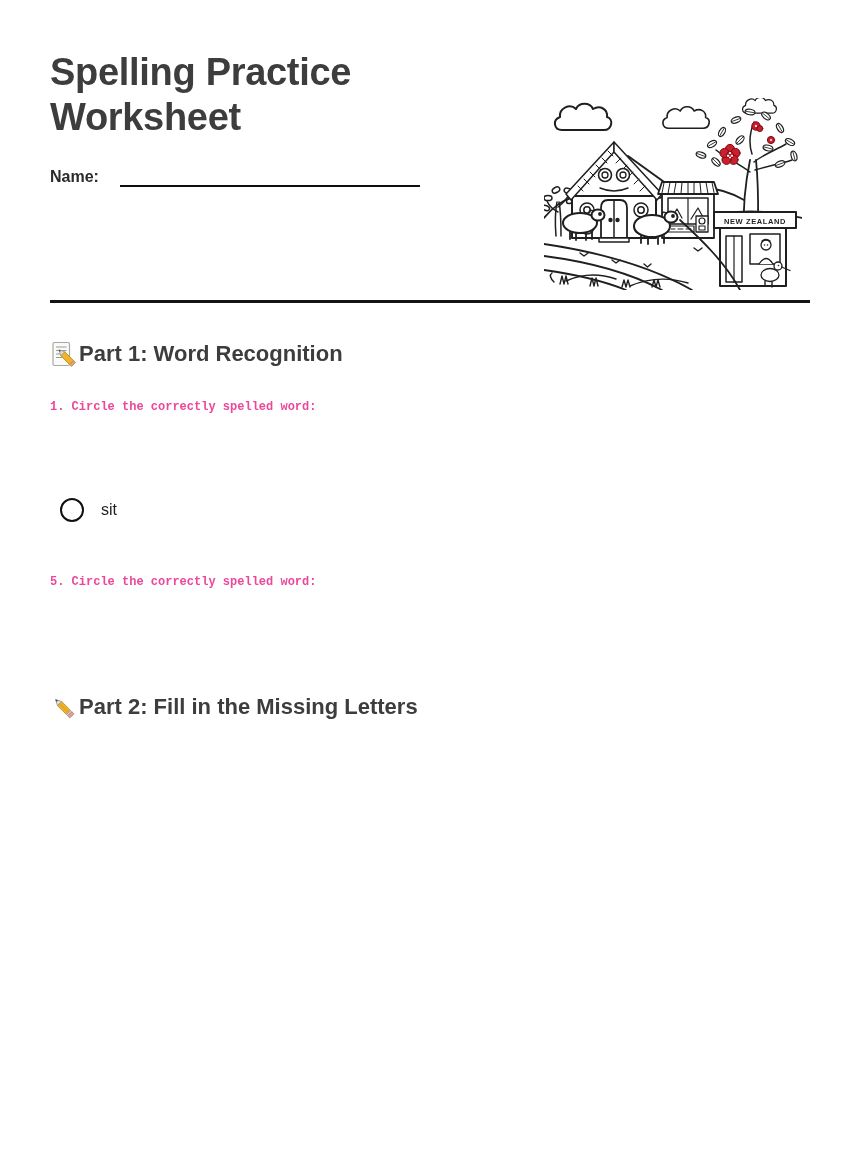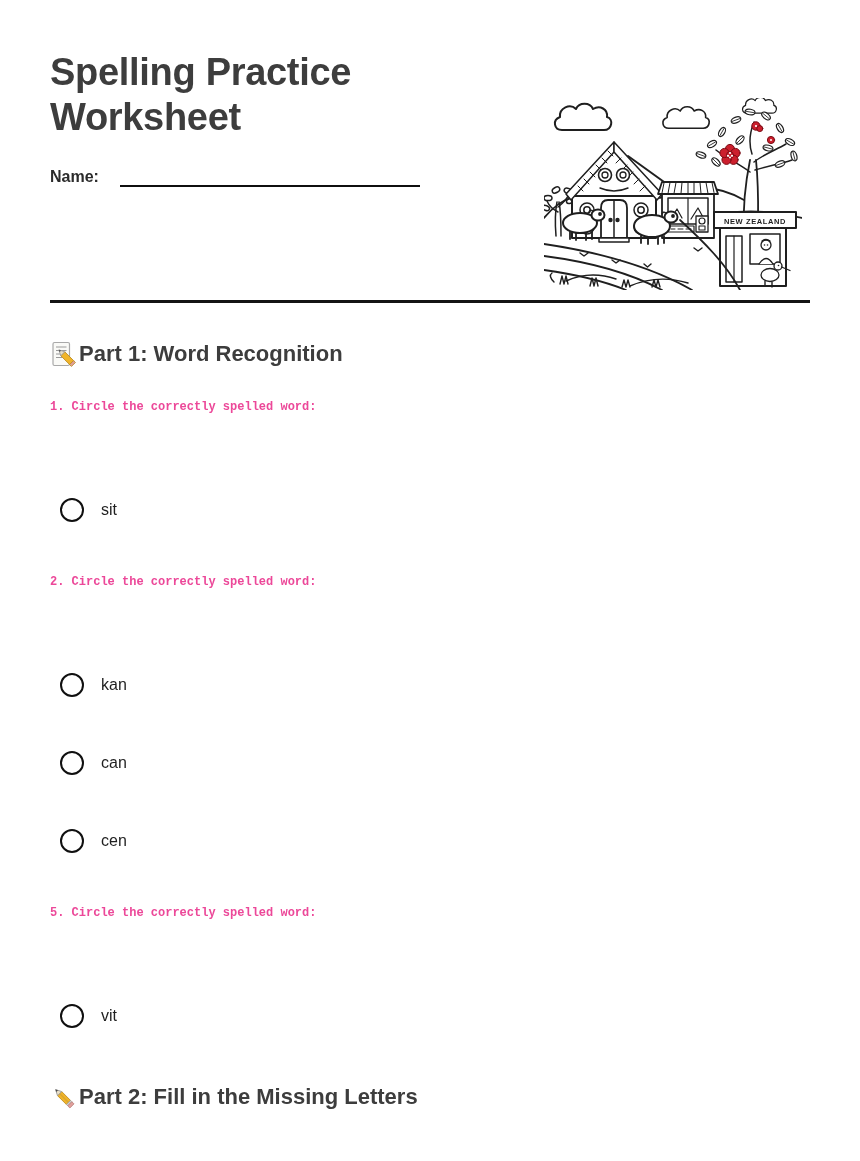--- a/index.html
+++ b/index.html
@@ -112,45 +112,24 @@
   <div class="question first">
     <div class="prompt">1. Circle the correctly spelled word:</div>
     <div class="options">
       <div class="option">
         <span class="radio"></span>
         <span class="option-label">sit</span>
       </div>
     </div>
   </div>
 
-  <div class="question">
-    <div class="prompt">2. Circle the correctly spelled word:</div>
-    <div class="options">
-      <div class="option">
-        <span class="radio"></span>
-        <span class="option-label">kan</span>
-      </div>
-      <div class="option">
-        <span class="radio"></span>
-        <span class="option-label">can</span>
-      </div>
-      <div class="option">
-        <span class="radio"></span>
-        <span class="option-label">cen</span>
-      </div>
-    </div>
-  </div>
 
   <div class="question">
     <div class="prompt">5. Circle the correctly spelled word:</div>
     <div class="options">
-      <div class="option">
-        <span class="radio"></span>
-        <span class="option-label">vit</span>
-      </div>
     </div>
   </div>
 
   <div class="part-heading part2">
     <svg class="hicon" viewBox="0 0 27 27">
       <g transform="rotate(45 13.5 13.5)">
         <rect x="8" y="10.6" width="12.5" height="5.8" fill="#f0b429" stroke="#c2922a" stroke-width="0.9"></rect>
         <line x1="8" y1="13.5" x2="20.5" y2="13.5" stroke="#d9a52e" stroke-width="1.4"></line>
         <polygon points="8,10.6 2.2,13.5 8,16.4" fill="#eadfc6" stroke="#9d9d9d" stroke-width="0.9"></polygon>
         <polygon points="2.2,13.5 4.6,12.3 4.6,14.7" fill="#4a4a4a"></polygon>

